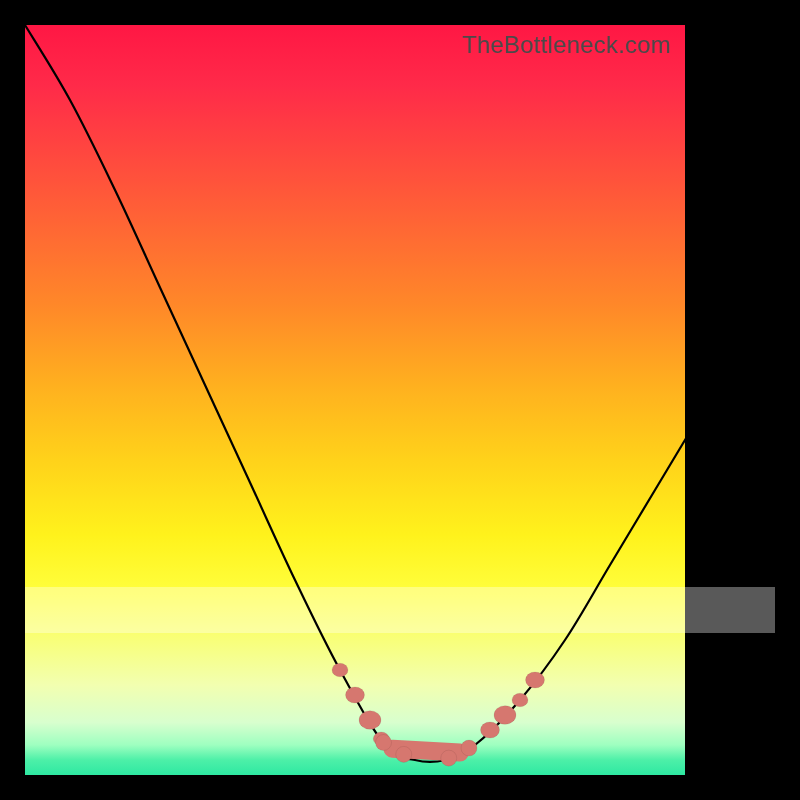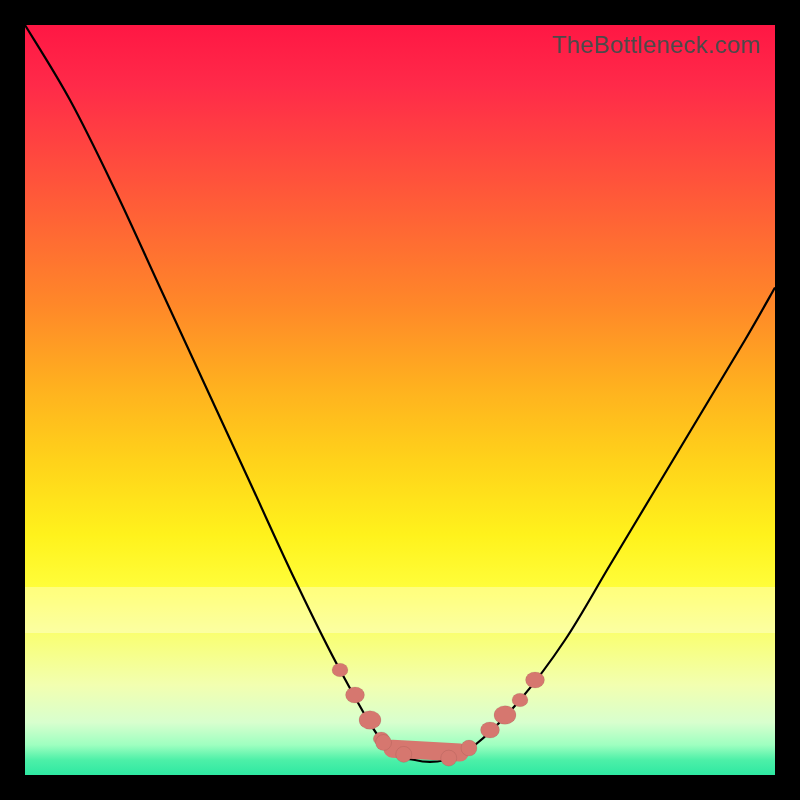--- a/index.html
+++ b/index.html
@@ -1,21 +1,21 @@
 <!DOCTYPE html>
 <html><head>
 <meta charset="utf-8">
 <style>
   * { margin: 0; padding: 0; box-sizing: border-box; }
   html, body { width: 800px; height: 800px; overflow: hidden; }
   body { background: #000; position: relative; }
   .frame {
     position: absolute;
     left: 25px; top: 25px;
-    width: 750px; height: 750px;
+    width: 660px; height: 750px;
     background: linear-gradient(to bottom,
       #ff1744 0%,
       #ff2a49 8%,
       #ff4a3e 18%,
       #ff6a33 28%,
       #ff8a28 38%,
       #ffb01f 48%,
       #ffd21a 58%,
       #fff21c 68%,
       #ffff3e 76%,

